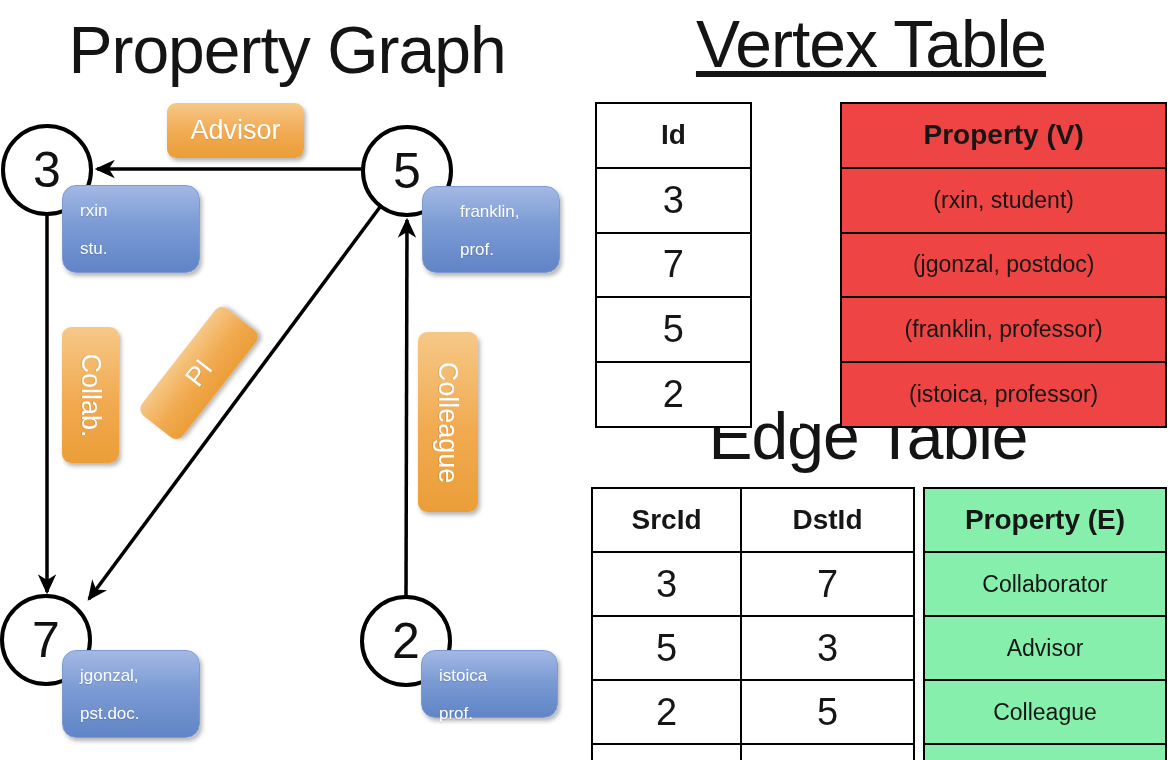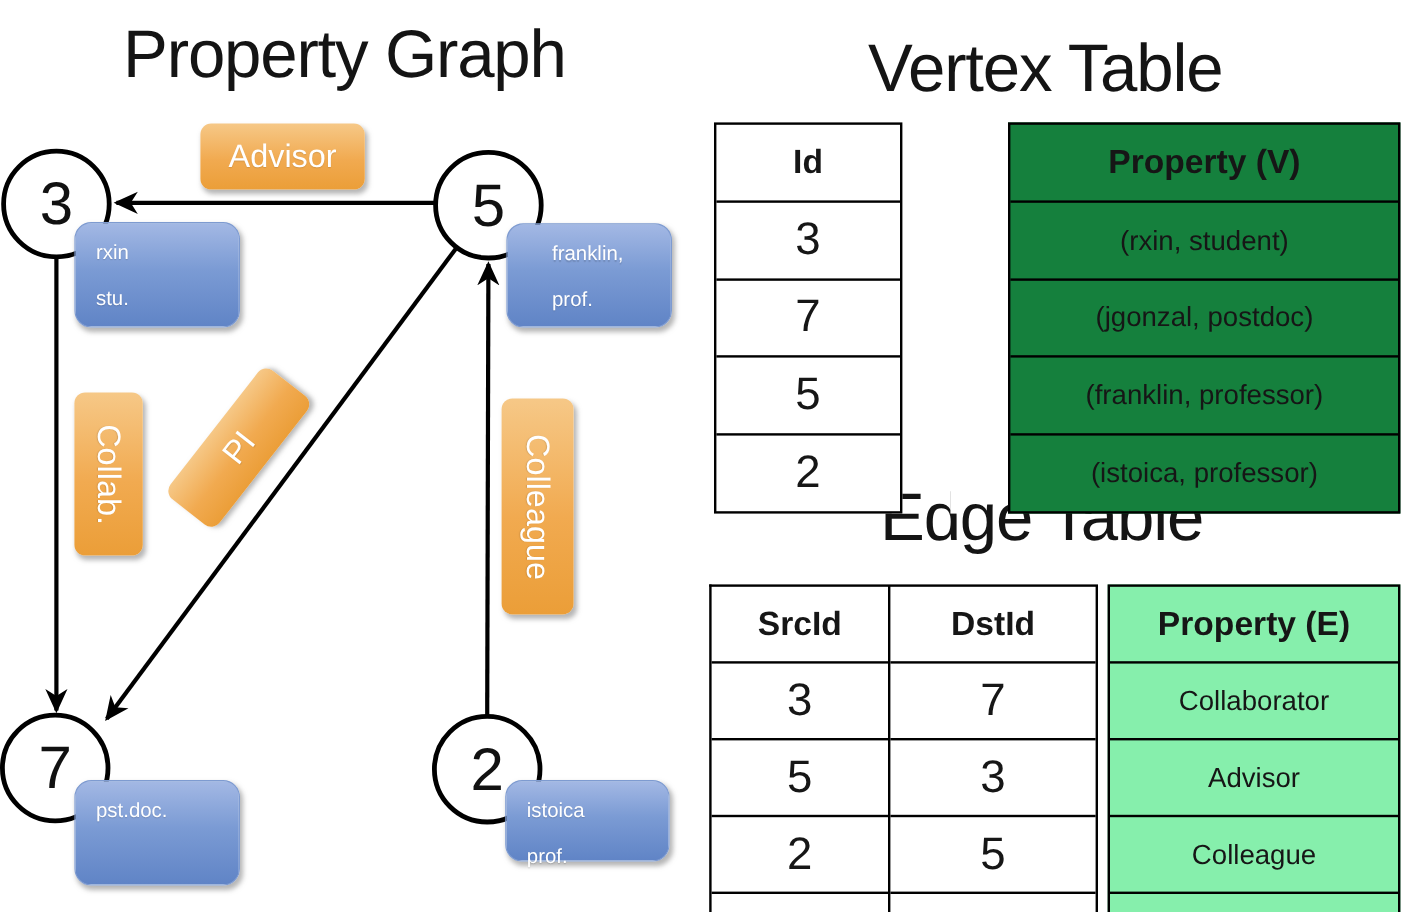--- a/index.html
+++ b/index.html
@@ -1,21 +1,21 @@
 <!DOCTYPE html>
 <html><head>
 <meta charset="utf-8">
 <style>
   html,body { margin:0; padding:0; background:#ffffff; }
   .stage {
     position:relative; width:1170px; height:760px; background:#ffffff;
     font-family:"Liberation Sans", sans-serif; overflow:hidden; color:#161616;
   }
   .title {
-    position:absolute; font-size:56px; font-weight:400; letter-spacing:-1px;
+    position:absolute; font-size:66px; font-weight:400; letter-spacing:-1px;
     text-align:center; white-space:nowrap; color:#141414;
   }
   .graph-svg { position:absolute; left:0; top:0; }
 
   
   .obox {
     position:absolute; box-sizing:border-box;
     background:linear-gradient(180deg,#f6c887 0%, #f1aa50 55%, #eb9e38 100%);
     border-radius:9px; box-shadow:2px 3px 4px rgba(120,120,120,0.55);
     color:#ffffff; display:flex; align-items:center; justify-content:center;
@@ -34,38 +34,38 @@
   }
 
   
   .dtable { position:absolute; display:flex; }
   .tcol {
     display:flex; flex-direction:column; border:2px solid #000;
     box-sizing:border-box; background:#ffffff;
   }
   .tcol.no-right { border-right:none; }
   .tcol.no-left  { border-left:2px solid #000; }
-  .fill-blue   { background:#15803d; }
+  .fill-blue   { background:#ef4444; }
   .fill-orange { background:#86efac; }
   .cell {
     flex:1; display:flex; align-items:center; justify-content:center;
     border-top:2px solid #000; font-size:23px; white-space:nowrap;
   }
   .cell:first-child { border-top:none; }
   .cell.hdr { font-weight:bold; font-size:28px; }
   .cell.num { font-size:38px; }
   .colgap { background:#ffffff; }
 </style>
 </head>
 <body>
 
 <div class="stage">
 
   <div class="title" style="left:47px; top:12px; width:480px;">Property Graph</div>
-  <div class="title" style="left:671px; top:24px; width:400px;">Vertex Table</div>
+  <div class="title" style="left:671px; top:6px; width:400px;text-decoration:underline;">Vertex Table</div>
   <div class="title" style="left:668px; top:398px; width:400px;">Edge Table</div>
 
   <svg class="graph-svg" width="585" height="760" viewBox="0 0 585 760">
     <defs>
       <marker id="arrow" viewBox="0 0 10 10" markerWidth="21" markerHeight="21" refX="8.5" refY="5" orient="auto" markerUnits="userSpaceOnUse">
         <path d="M0,0.6 L9.6,5 L0,9.4 L2.8,5 Z" fill="#000"></path>
       </marker>
     </defs>
 
     <line x1="363" y1="169" x2="97" y2="169" stroke="#000" stroke-width="3.5" marker-end="url(#arrow)"></line>
@@ -99,20 +99,21 @@
 
   <div class="bbox" style="left:62px; top:185px; width:138px; height:88px;">
     <div>rxin</div>
     <div>stu.</div>
   </div>
   <div class="bbox" style="left:422px; top:186px; width:138px; height:87px;padding-left:37px;">
     <div>franklin,</div>
     <div>prof.</div>
   </div>
   <div class="bbox" style="left:62px; top:650px; width:138px; height:88px;">
+    <div>jgonzal,</div>
     <div>pst.doc.</div>
   </div>
   <div class="bbox" style="left:421px; top:650px; width:137px; height:68px;">
     <div>istoica</div>
     <div>prof.</div>
   </div>
 
   <div class="dtable" style="left:595px; top:102px; width:572px; height:326px;gap:40px;">
     <div class="tcol" style="width:182px;">
       <div class="cell hdr">Id</div>

